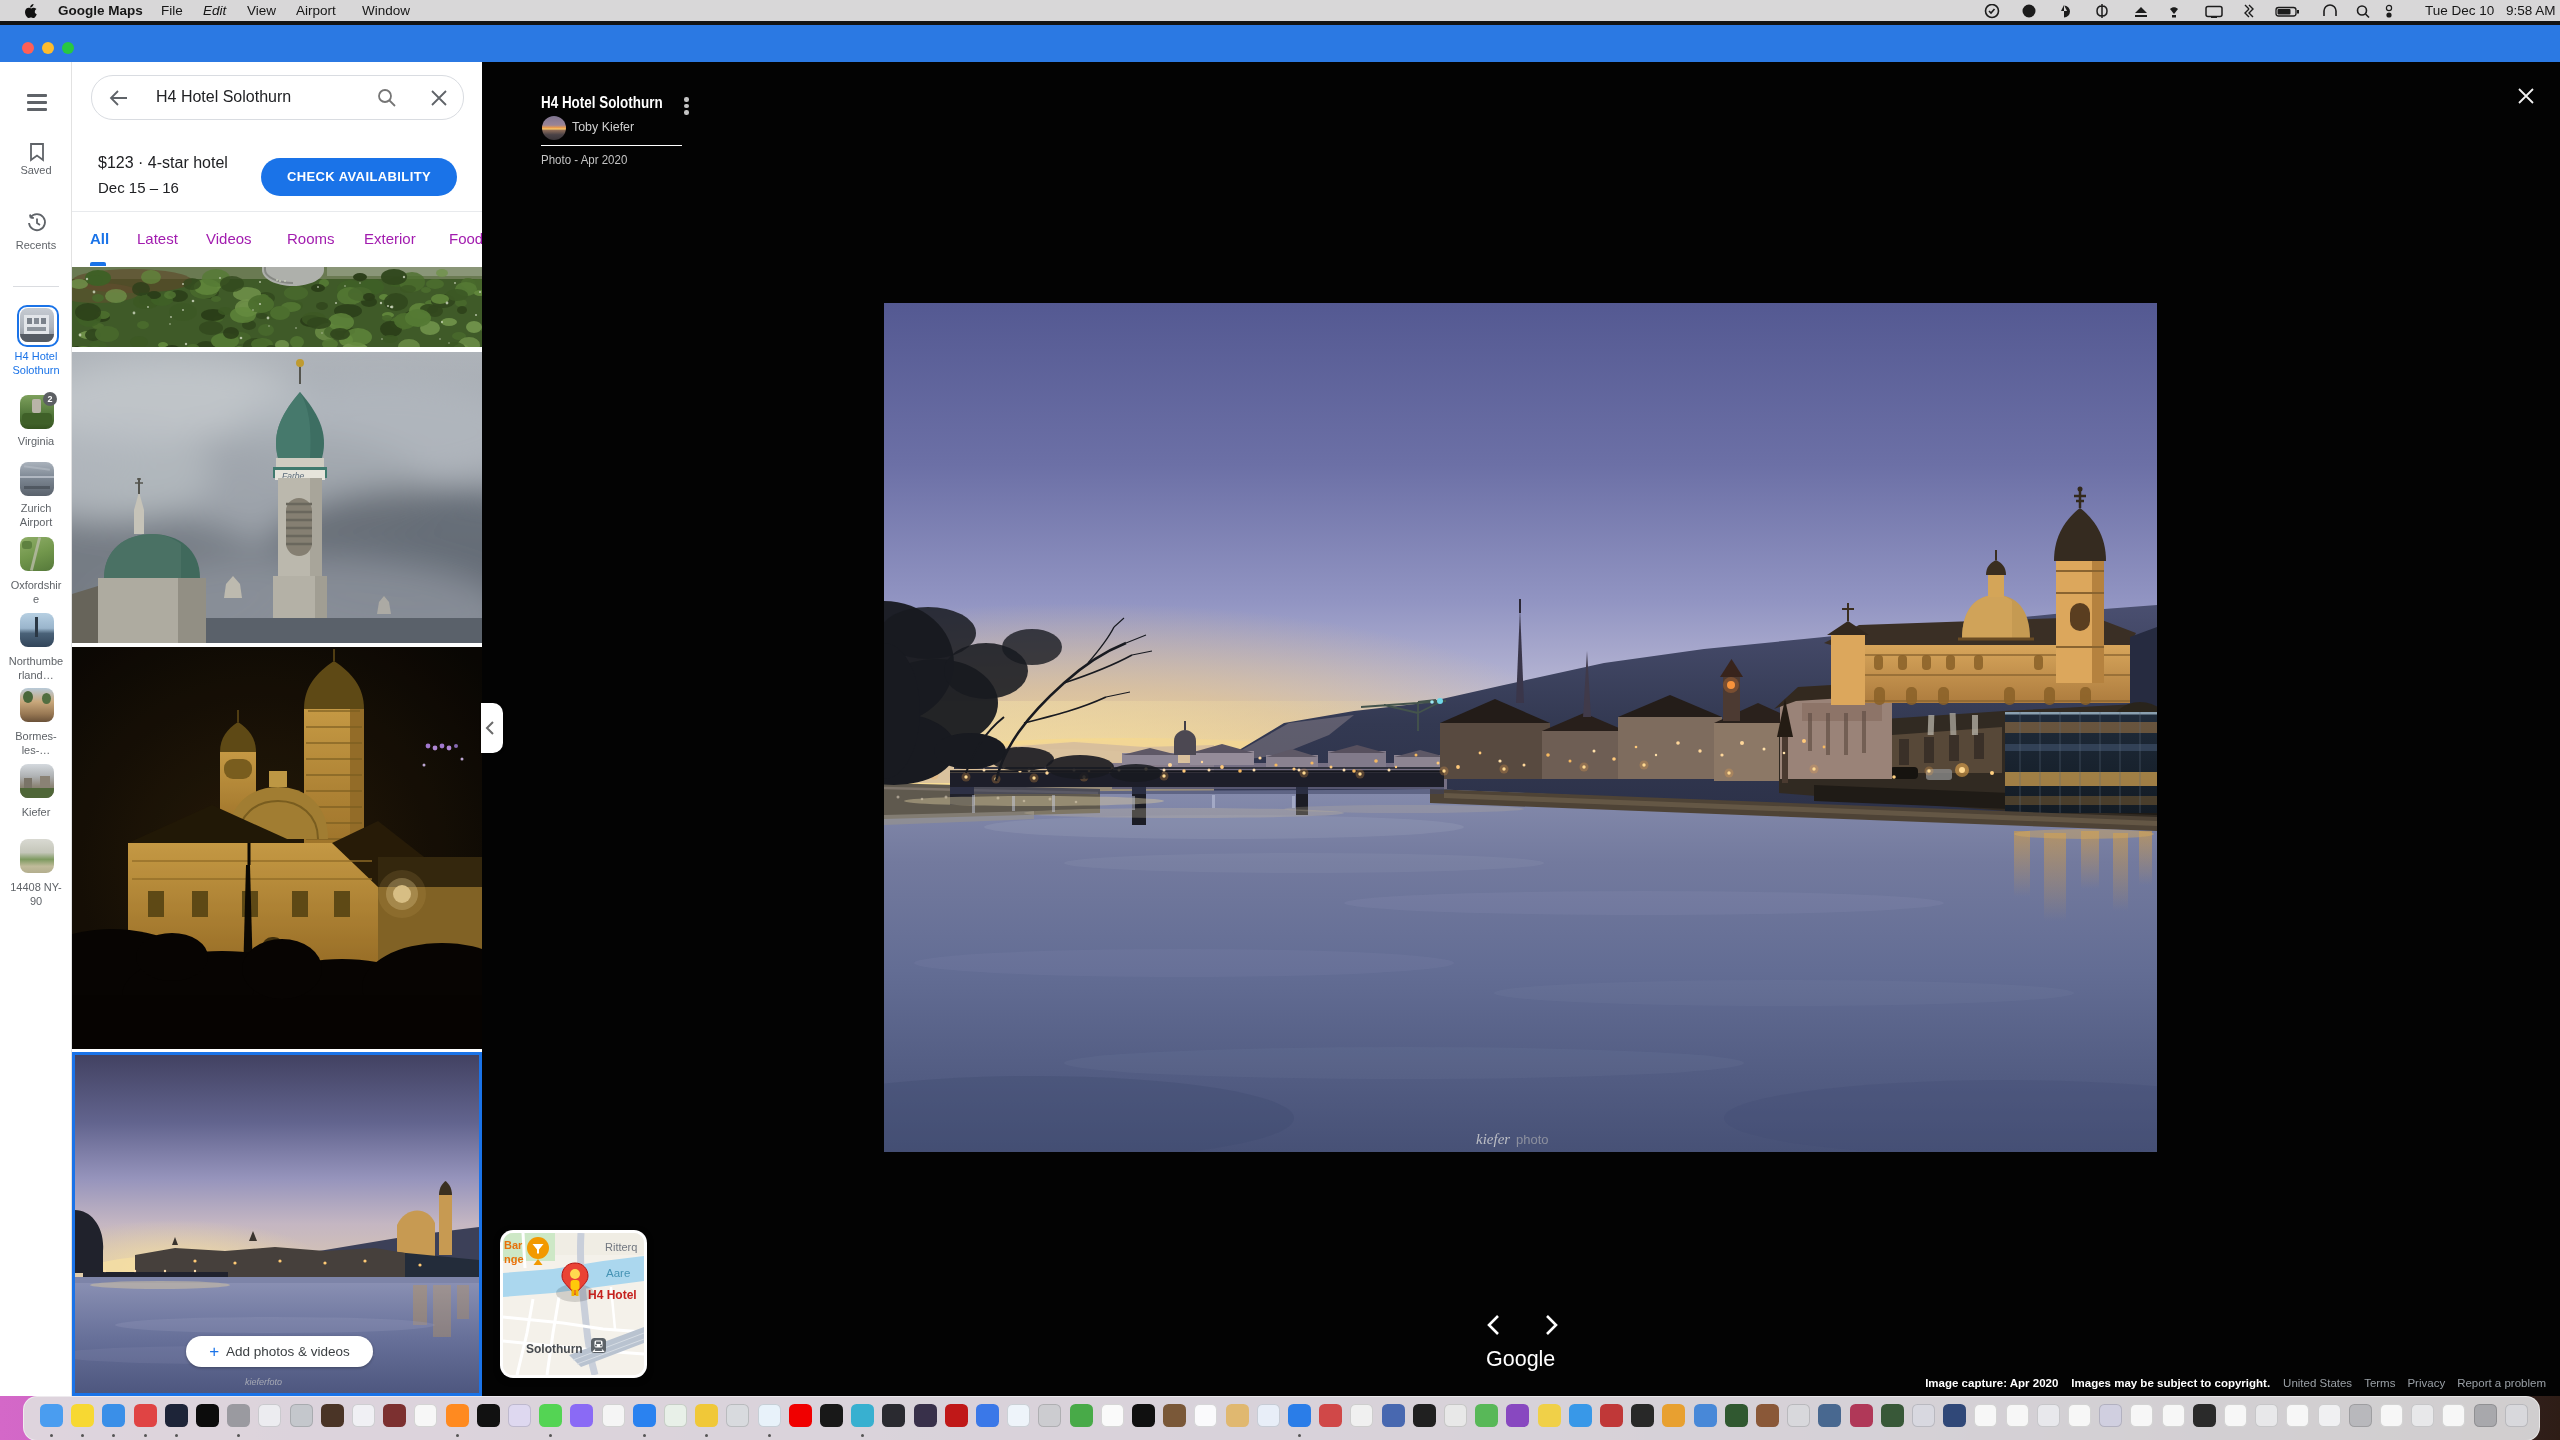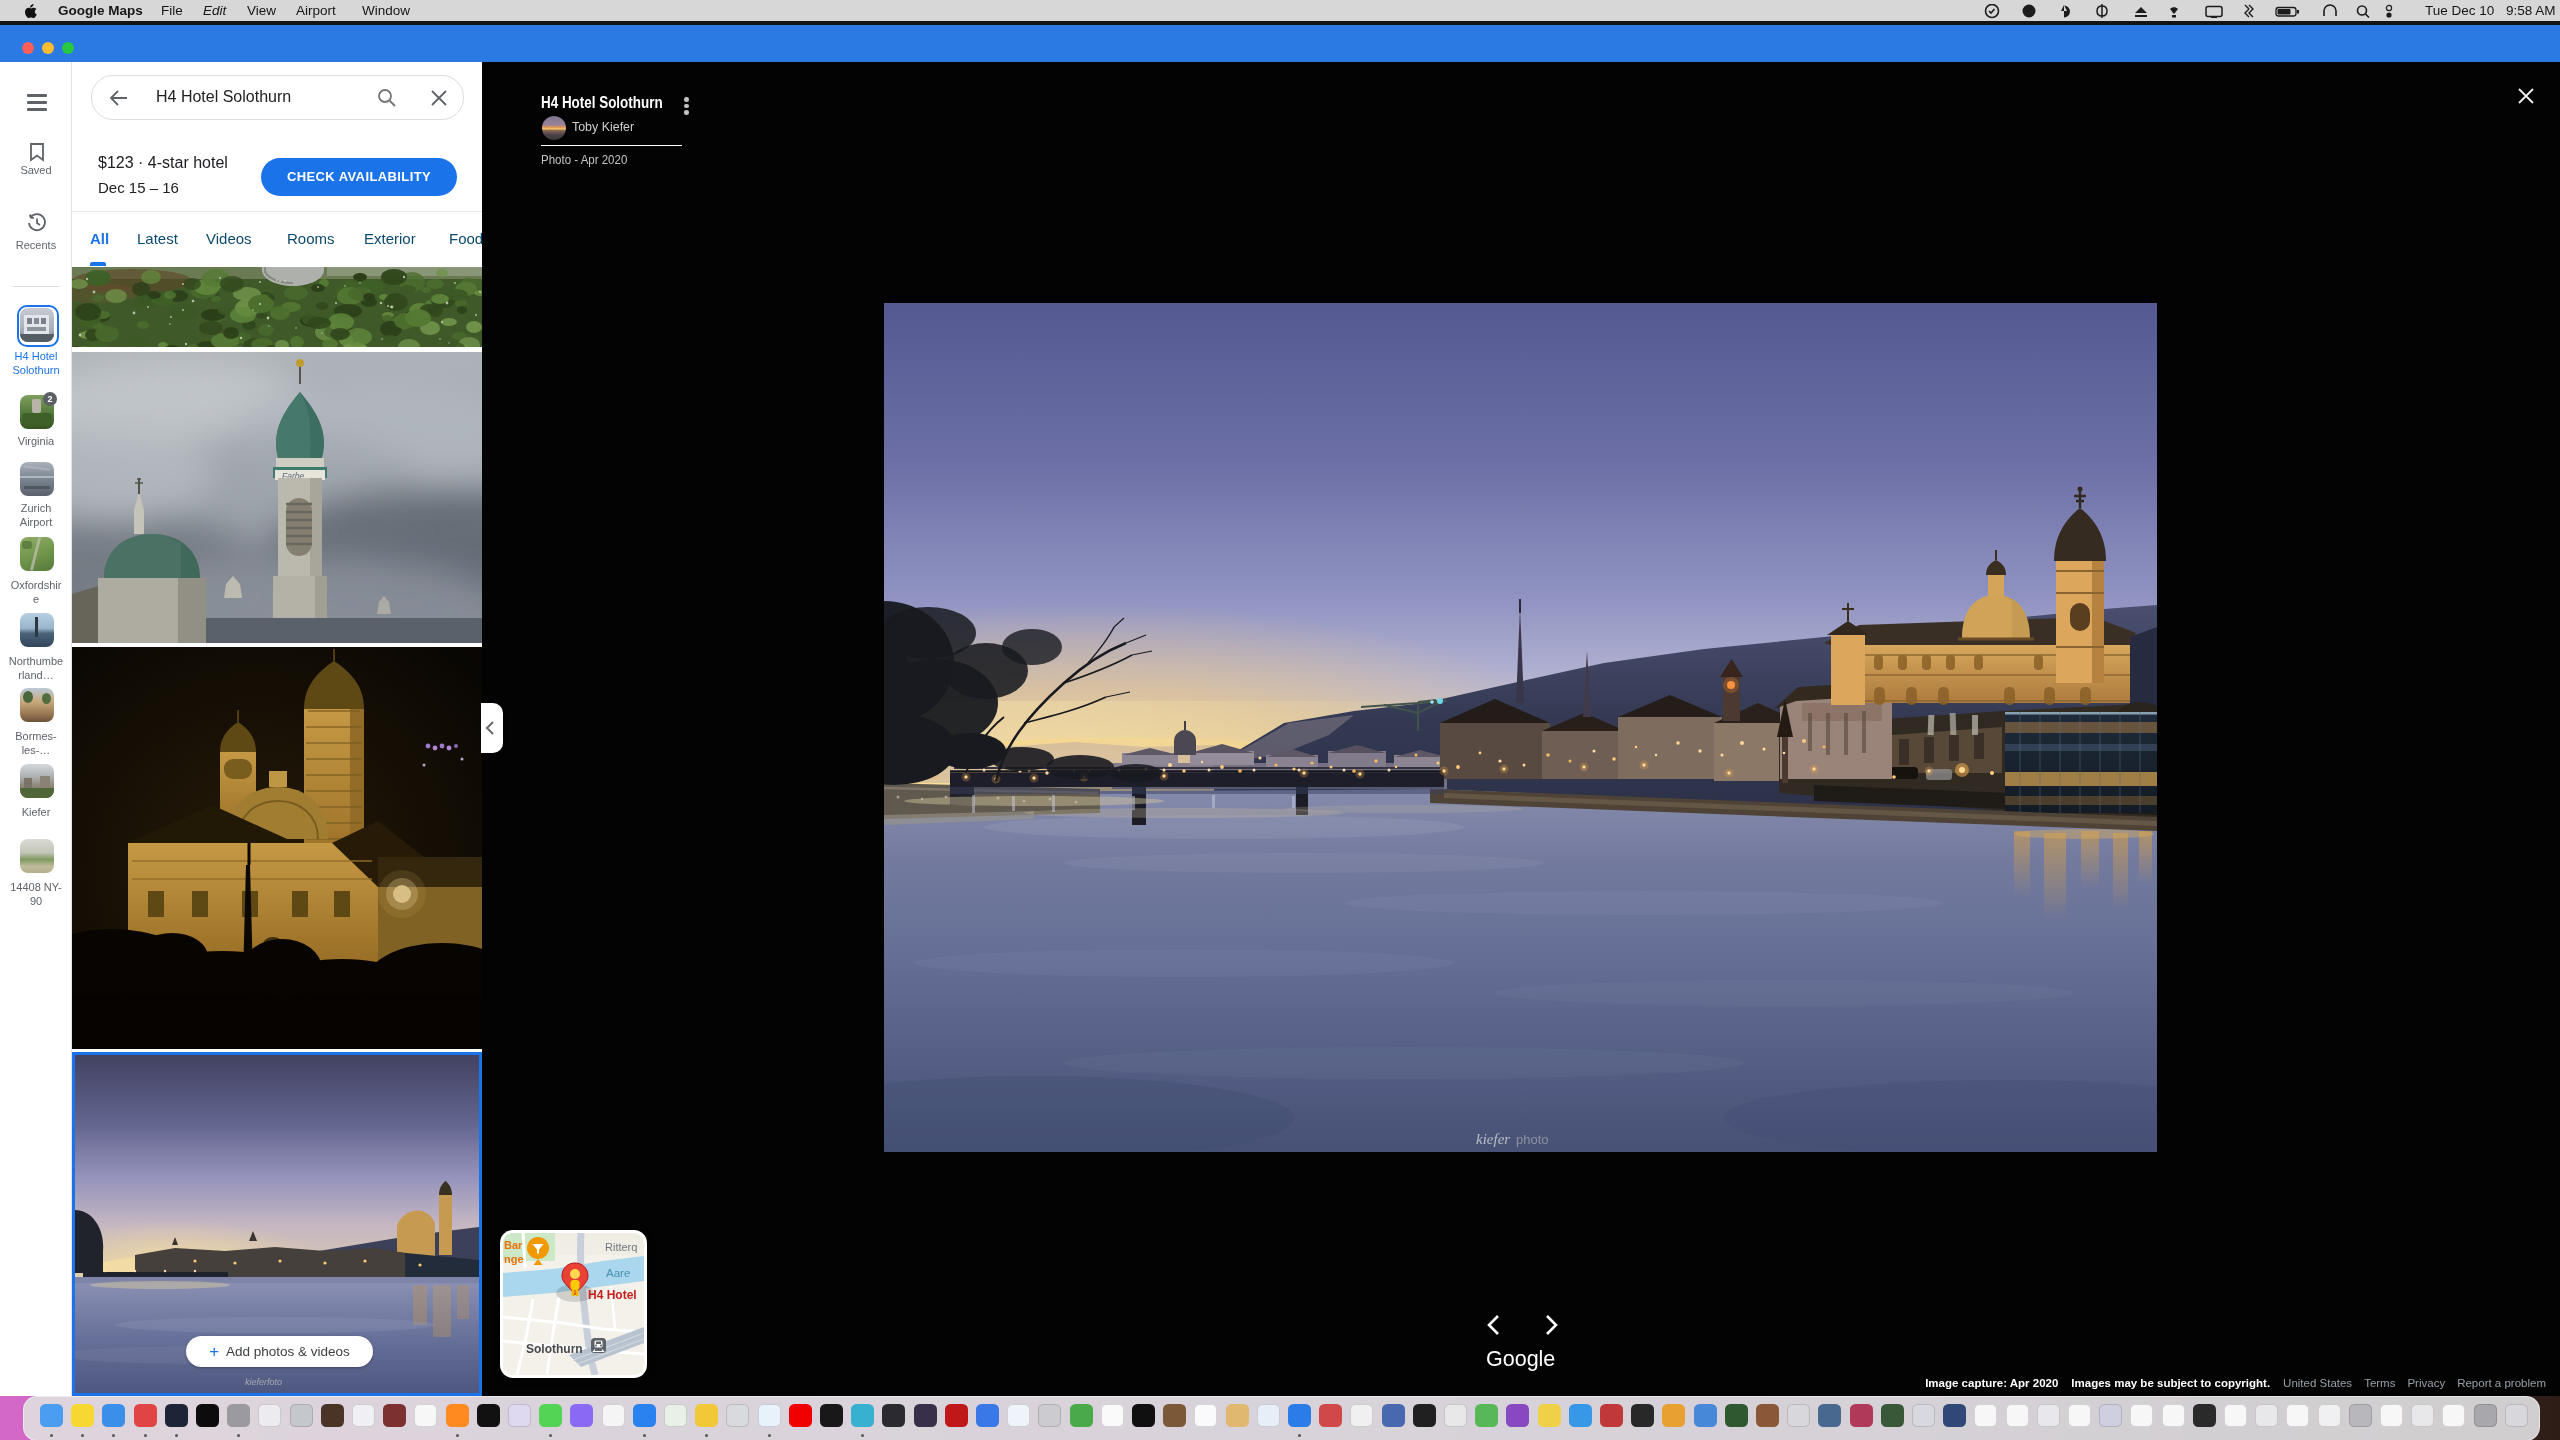--- a/index.html
+++ b/index.html
@@ -18,21 +18,21 @@
 #sidebar{left:0;top:62px;width:71px;height:1334px;background:#fff;border-right:1px solid #e2e2e2;}
 .sblabel{position:absolute;width:72px;text-align:center;font-size:11px;color:#5f6368;line-height:13.5px;left:0;}
 .sbthumb{position:absolute;left:20px;width:34px;height:34px;border-radius:8px;overflow:hidden;}
 
 #panel{left:72px;top:62px;width:410px;height:1334px;background:#fff;overflow:hidden;}
 #searchpill{position:absolute;left:19px;top:13px;width:371px;height:43px;border:1px solid #d9dce1;border-radius:22px;background:#fff;}
 #pricerow{position:absolute;left:26px;top:92px;font-size:16px;color:#202124;}
 #daterow{position:absolute;left:26px;top:117px;font-size:15px;color:#202124;}
 #checkbtn{position:absolute;left:189px;top:96px;width:196px;height:38px;border-radius:19px;background:#1a73e8;color:#fff;font-size:13px;font-weight:bold;text-align:center;line-height:38px;letter-spacing:.4px;}
 #pdivider{position:absolute;left:0;top:149px;width:410px;height:1px;background:#e8eaed;}
-.tab{position:absolute;top:168px;font-size:15px;color:#0c4a6e;}
+.tab{position:absolute;top:168px;font-size:15px;color:#a21caf;}
 .tabact{color:#1a73e8;font-weight:bold;}
 #tabline{position:absolute;left:18px;top:200px;width:16px;height:4px;background:#1a73e8;border-radius:2px 2px 0 0;}
 .ptile{position:absolute;left:0;width:410px;overflow:hidden;background:#888;}
 
 #viewer{left:482px;top:62px;width:2078px;height:1334px;background:#030303;}
 #vtitle{position:absolute;left:59px;top:31px;font-size:17px;font-weight:bold;color:#fff;transform:scaleX(.79);transform-origin:left top;white-space:nowrap;}
 #vavatar{position:absolute;left:60px;top:54px;width:24px;height:24px;border-radius:50%;background:linear-gradient(180deg,#7e7490 0%,#9a8496 38%,#e89a50 48%,#f7c568 54%,#8a6a58 60%,#4a4246 78%,#3a3438 100%);}
 #vuser{position:absolute;left:90px;top:57px;font-size:13.5px;color:#cfcfcf;transform:scaleX(.92);transform-origin:left top;}
 #vline{position:absolute;left:59px;top:83px;width:141px;height:1px;background:#fff;}
 #vdate{position:absolute;left:59px;top:91px;font-size:12.5px;color:#c4c4c4;transform:scaleX(.92);transform-origin:left top;}

